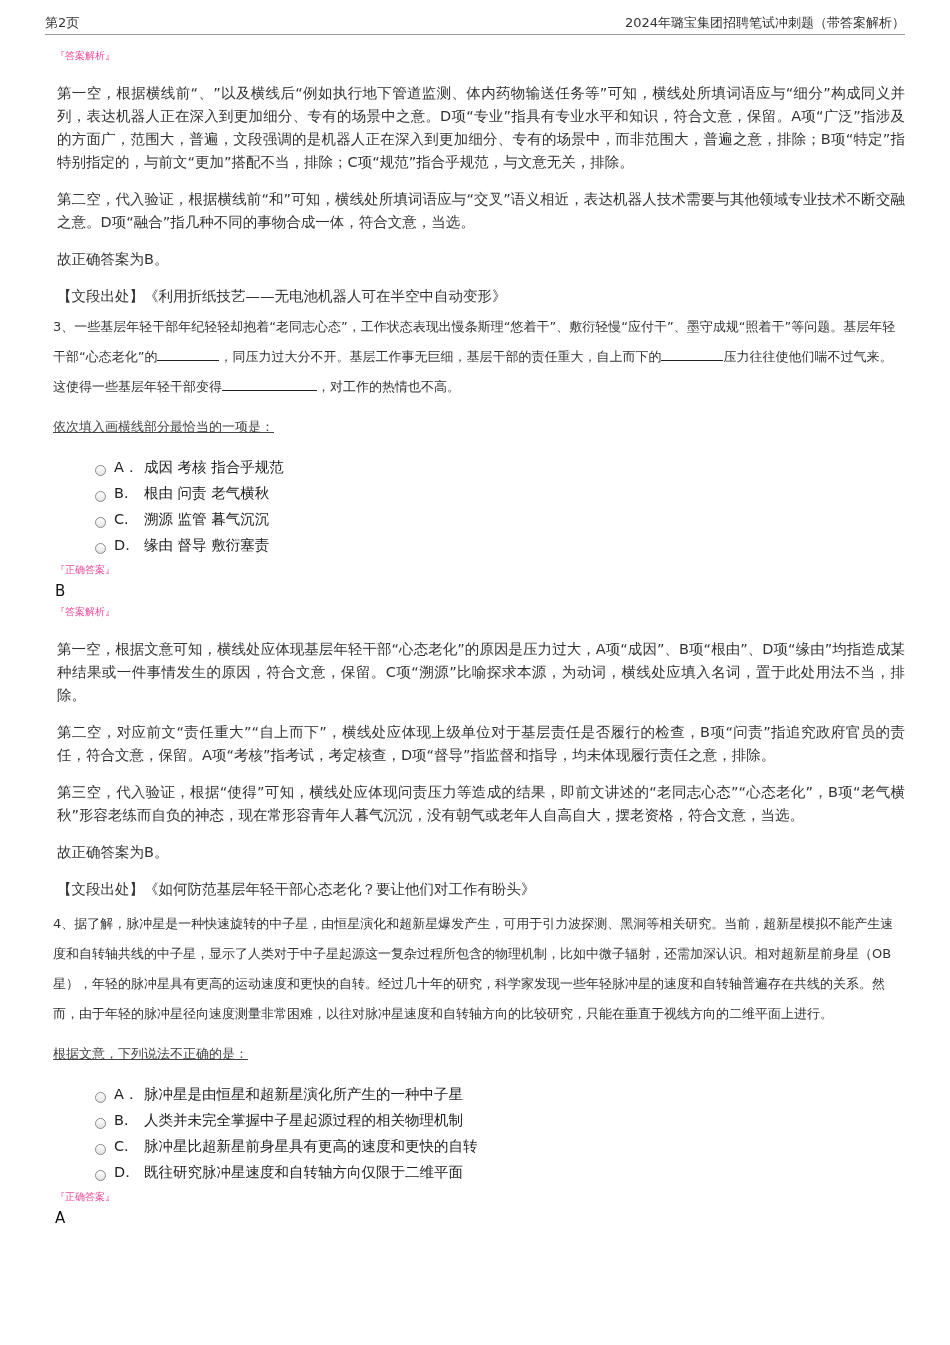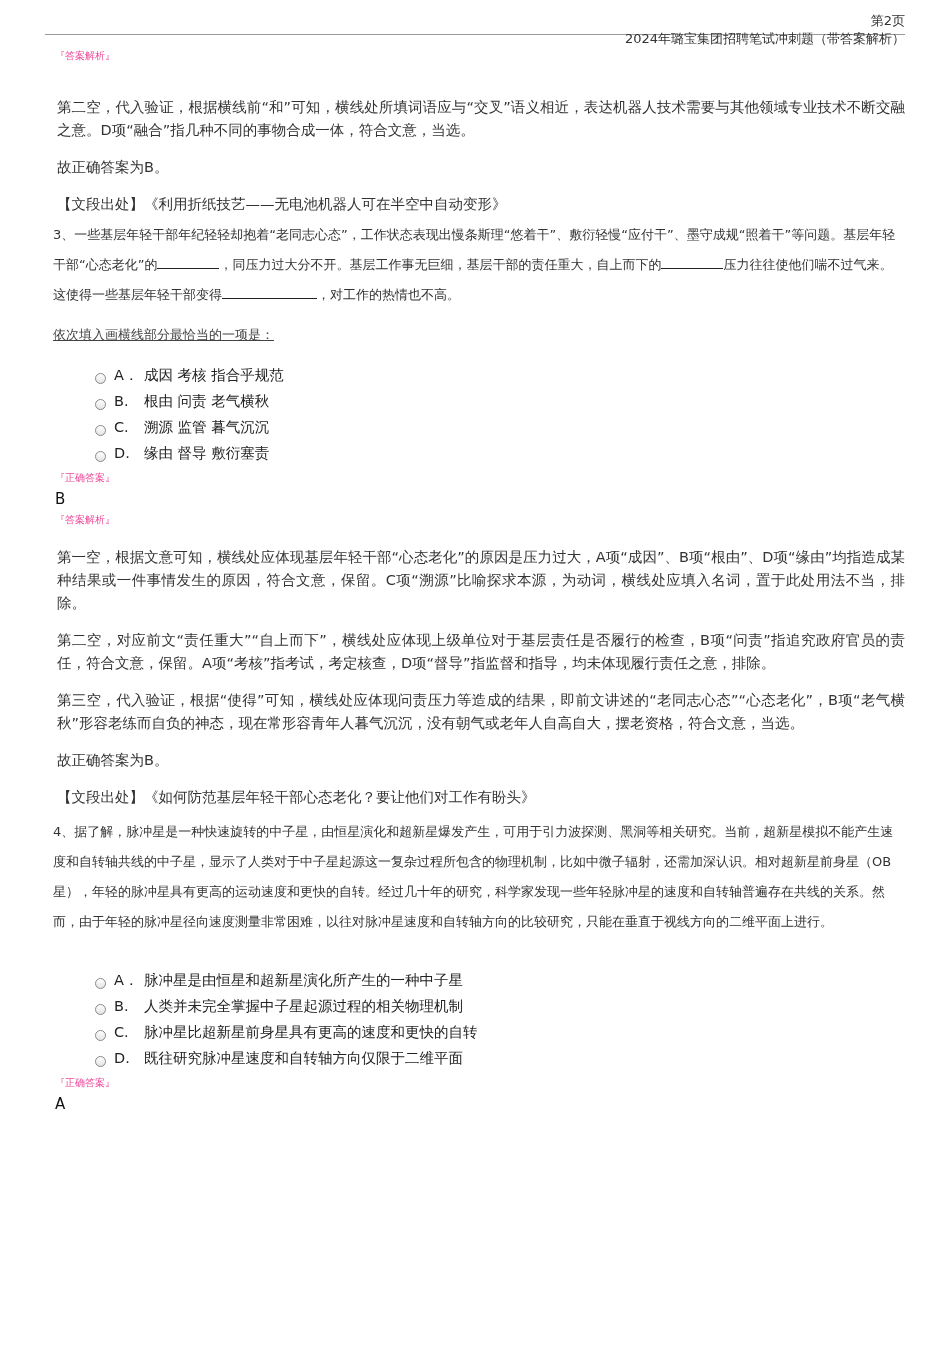--- a/index.html
+++ b/index.html
@@ -7,21 +7,20 @@
       width: 950px; height: 1345px; position: relative; overflow: hidden;
       font-family: "DejaVu Sans", "Liberation Sans", sans-serif;
       color: #222;
     }
     .page-header {
       position: absolute; left: 45px; right: 45px; top: 12px; height: 20px;
       border-bottom: 1px solid #999;
       font-size: 13px; color: #333;
       display: flex; justify-content: space-between; align-items: flex-end;
       padding-bottom: 2px;
-      flex-direction: column;
     }
     .page-footer {
       position: absolute; left: 45px; right: 45px; top: 1364px; height: 20px;
       border-top: 1px solid #999;
       font-size: 13px; color: #333;
       display: flex; justify-content: space-between; align-items: flex-start;
       padding-top: 2px;
     }
     .content { position: absolute; left: 57px; right: 45px; top: 44px; }
     .label { font-size: 10px; color: #ec4899; margin: 0 0 0 -2px; line-height: 24px; }
@@ -48,20 +47,21 @@
 
 <div class="page-header">
   <span>第2页</span>
   <span>2024年璐宝集团招聘笔试冲刺题（带答案解析）</span>
 </div>
 
 <div class="content">
 
   <div class="label">『答案解析』</div>
   <div class="gap-m"></div>
+  <p class="para">第一空，根据横线前“、”以及横线后“例如执行地下管道监测、体内药物输送任务等”可知，横线处所填词语应与“细分”构成同义并列，表达机器人正在深入到更加细分、专有的场景中之意。D项“专业”指具有专业水平和知识，符合文意，保留。A项“广泛”指涉及的方面广，范围大，普遍，文段强调的是机器人正在深入到更加细分、专有的场景中，而非范围大，普遍之意，排除；B项“特定”指特别指定的，与前文“更加”搭配不当，排除；C项“规范”指合乎规范，与文意无关，排除。</p>
   <div class="gap-m"></div>
   <p class="para">第二空，代入验证，根据横线前“和”可知，横线处所填词语应与“交叉”语义相近，表达机器人技术需要与其他领域专业技术不断交融之意。D项“融合”指几种不同的事物合成一体，符合文意，当选。</p>
   <div class="gap-m"></div>
   <p class="para">故正确答案为B。</p>
   <div class="gap-m"></div>
   <p class="para">【文段出处】《利用折纸技艺——无电池机器人可在半空中自动变形》</p>
   <div style="height:4px"></div>
 
   <p class="q-text"><span>3、一些基层年轻干部年纪轻轻却抱着“老同志心态”，工作状态表现出慢条斯理“悠着干”、敷衍轻慢“应付干”、墨守成规“照着干”等问题。基层年轻干部“心态老化”的</span><span class="blank" style="width:62px"></span><span>，同压力过大分不开。基层工作事无巨细，基层干部的责任重大，自上而下的</span><span class="blank" style="width:62px"></span><span>压力往往使他们喘不过气来。这使得一些基层年轻干部变得</span><span class="blank" style="width:95px"></span><span>，对工作的热情也不高。</span></p>
   <div class="gap-m"></div>
@@ -99,20 +99,21 @@
   <div class="gap-m"></div>
   <p class="para">第三空，代入验证，根据“使得”可知，横线处应体现问责压力等造成的结果，即前文讲述的“老同志心态”“心态老化”，B项“老气横秋”形容老练而自负的神态，现在常形容青年人暮气沉沉，没有朝气或老年人自高自大，摆老资格，符合文意，当选。</p>
   <div class="gap-m"></div>
   <p class="para">故正确答案为B。</p>
   <div class="gap-m"></div>
   <p class="para">【文段出处】《如何防范基层年轻干部心态老化？要让他们对工作有盼头》</p>
   <div style="height:8px"></div>
 
   <p class="q-text">4、据了解，脉冲星是一种快速旋转的中子星，由恒星演化和超新星爆发产生，可用于引力波探测、黑洞等相关研究。当前，超新星模拟不能产生速度和自转轴共线的中子星，显示了人类对于中子星起源这一复杂过程所包含的物理机制，比如中微子辐射，还需加深认识。相对超新星前身星（OB星），年轻的脉冲星具有更高的运动速度和更快的自转。经过几十年的研究，科学家发现一些年轻脉冲星的速度和自转轴普遍存在共线的关系。然而，由于年轻的脉冲星径向速度测量非常困难，以往对脉冲星速度和自转轴方向的比较研究，只能在垂直于视线方向的二维平面上进行。</p>
   <div class="gap-m"></div>
+  <p class="sub-q">根据文意，下列说法不正确的是：</p>
   <div style="height:16px"></div>
   <div class="options">
     <div class="option">
         <span class="radio"></span>
         <span class="opt-letter">A．</span>
         <span>脉冲星是由恒星和超新星演化所产生的一种中子星</span>
       </div>
     <div class="option">
         <span class="radio"></span>
         <span class="opt-letter">B.</span>

